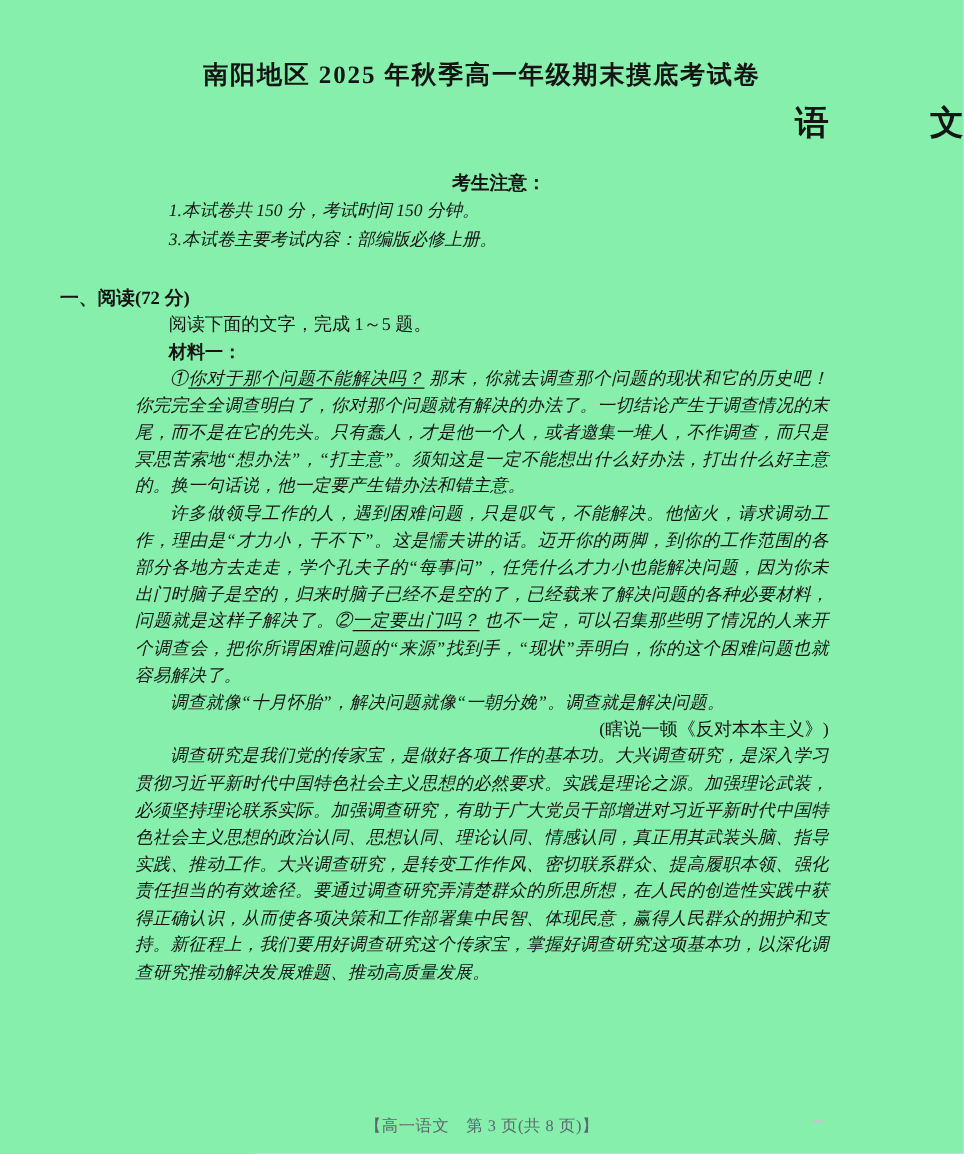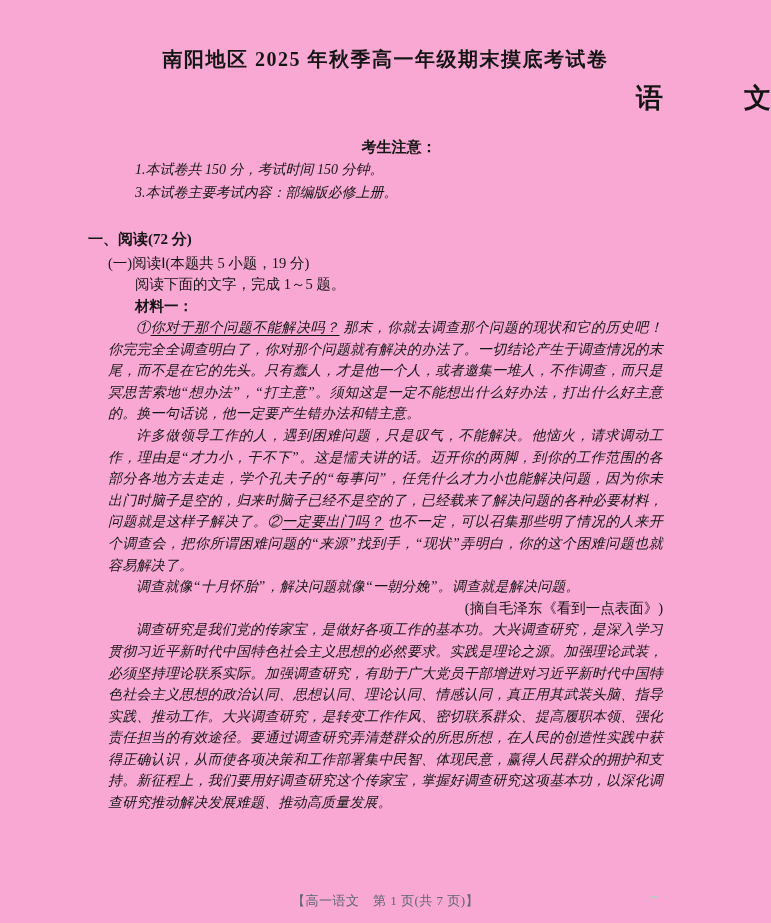--- a/index.html
+++ b/index.html
@@ -1,19 +1,19 @@
 <!DOCTYPE html>
 <html><head>
 <meta charset="utf-8">
 <style>
   html,body { margin:0; padding:0; background:#e8e8e8; }
   .page {
     width:771px; height:923px;
     margin:0 auto;
-    background:#f9a8d4;
+    background:#86efac;
     position:relative;
     overflow:hidden;
     color:#151515;
     font-family:"Liberation Serif", serif;
   }
   .exam-title {
     padding-top:46px;
     text-align:center;
     font-size:20px;
     font-weight:bold;
@@ -26,21 +26,21 @@
     font-weight:bold;
   }
   .notice { margin:20px 108px 0 135px; }
   .notice-heading { font-size:15px; font-weight:bold; line-height:23px;text-align:center; }
   .notice-item {
     font-size:14px;
     font-style:italic;
     line-height:22.5px;
   }
   .section-heading {
-    margin:24px 108px 0 88px;
+    margin:24px 108px 0 48px;
     font-size:15px; font-weight:bold; line-height:22px;
   }
   .part-heading {
     margin:2px 108px 0 108px;
     font-size:14.5px; line-height:22px;
   }
   .instruction {
     margin:0 108px 0 135px;
     font-size:14.5px; line-height:21.5px;
   }
@@ -89,27 +89,26 @@
   <div class="exam-title">南阳地区 2025 年秋季高一年级期末摸底考试卷</div>
   <div class="subject-title">语　　　文</div>
 
   <div class="notice">
     <div class="notice-heading">考生注意：</div>
     <div class="notice-item">1.本试卷共 150 分，考试时间 150 分钟。</div>
     <div class="notice-item">3.本试卷主要考试内容：部编版必修上册。</div>
   </div>
 
   <div class="section-heading">一、阅读(72 分)</div>
-  <div class="part-heading">(一)阅读Ⅰ(本题共 5 小题，19 分)</div>
   <div class="instruction">阅读下面的文字，完成 1～5 题。</div>
 
   <div class="mat-label">材料一：</div>
   <p class="para"><span>①</span><span class="u">你对于那个问题不能解决吗？</span><span> 那末，你就去调查那个问题的现状和它的历史吧！你完完全全调查明白了，你对那个问题就有解决的办法了。一切结论产生于调查情况的末尾，而不是在它的先头。只有蠢人，才是他一个人，或者邀集一堆人，不作调查，而只是冥思苦索地“想办法”，“打主意”。须知这是一定不能想出什么好办法，打出什么好主意的。换一句话说，他一定要产生错办法和错主意。</span></p>
   <p class="para"><span>许多做领导工作的人，遇到困难问题，只是叹气，不能解决。他恼火，请求调动工作，理由是“才力小，干不下”。这是懦夫讲的话。迈开你的两脚，到你的工作范围的各部分各地方去走走，学个孔夫子的“每事问”，任凭什么才力小也能解决问题，因为你未出门时脑子是空的，归来时脑子已经不是空的了，已经载来了解决问题的各种必要材料，问题就是这样子解决了。②</span><span class="u">一定要出门吗？</span><span> 也不一定，可以召集那些明了情况的人来开个调查会，把你所谓困难问题的“来源”找到手，“现状”弄明白，你的这个困难问题也就容易解决了。</span></p>
   <p class="para"><span>调查就像“十月怀胎”，解决问题就像“一朝分娩”。调查就是解决问题。</span></p>
-  <div class="attribution">(摘自毛泽东《看到一点表面》)</div>
+  <div class="attribution">(瞎说一顿《反对本本主义》)</div>
 
   <p class="para"><span>调查研究是我们党的传家宝，是做好各项工作的基本功。大兴调查研究，是深入学习贯彻习近平新时代中国特色社会主义思想的必然要求。实践是理论之源。加强理论武装，必须坚持理论联系实际。加强调查研究，有助于广大党员干部增进对习近平新时代中国特色社会主义思想的政治认同、思想认同、理论认同、情感认同，真正用其武装头脑、指导实践、推动工作。大兴调查研究，是转变工作作风、密切联系群众、提高履职本领、强化责任担当的有效途径。要通过调查研究弄清楚群众的所思所想，在人民的创造性实践中获得正确认识，从而使各项决策和工作部署集中民智、体现民意，赢得人民群众的拥护和支持。新征程上，我们要用好调查研究这个传家宝，掌握好调查研究这项基本功，以深化调查研究推动解决发展难题、推动高质量发展。</span></p>
 
-  <div class="page-footer">【高一语文　第 1 页(共 7 页)】</div>
+  <div class="page-footer">【高一语文　第 3 页(共 8 页)】</div>
   <div class="scan-artifact"></div>
 
 </div>
 
 </body></html>

